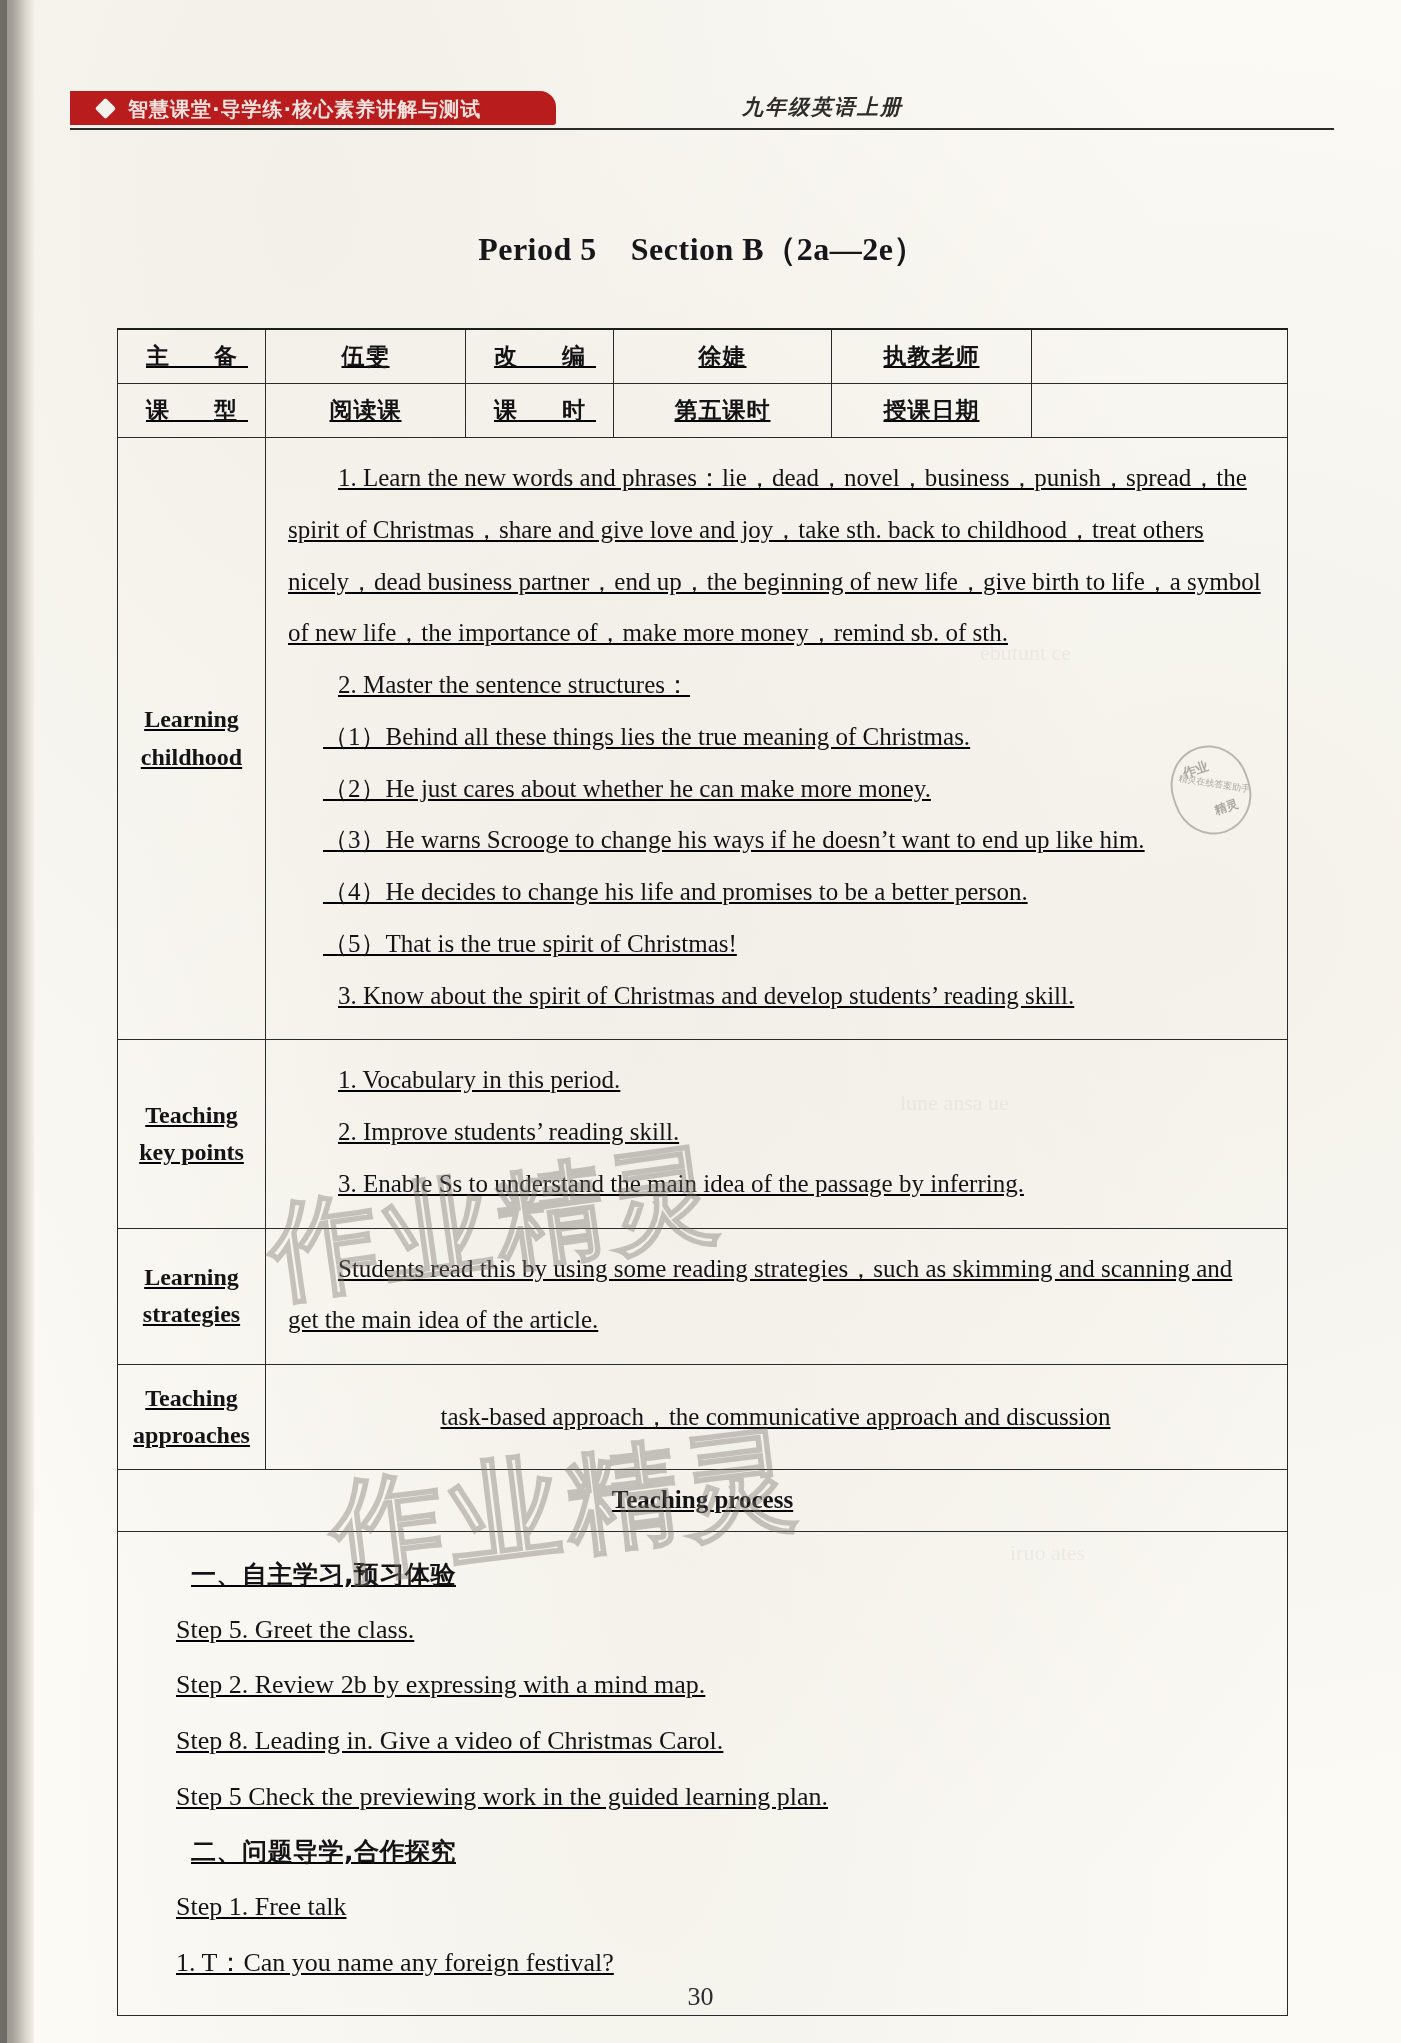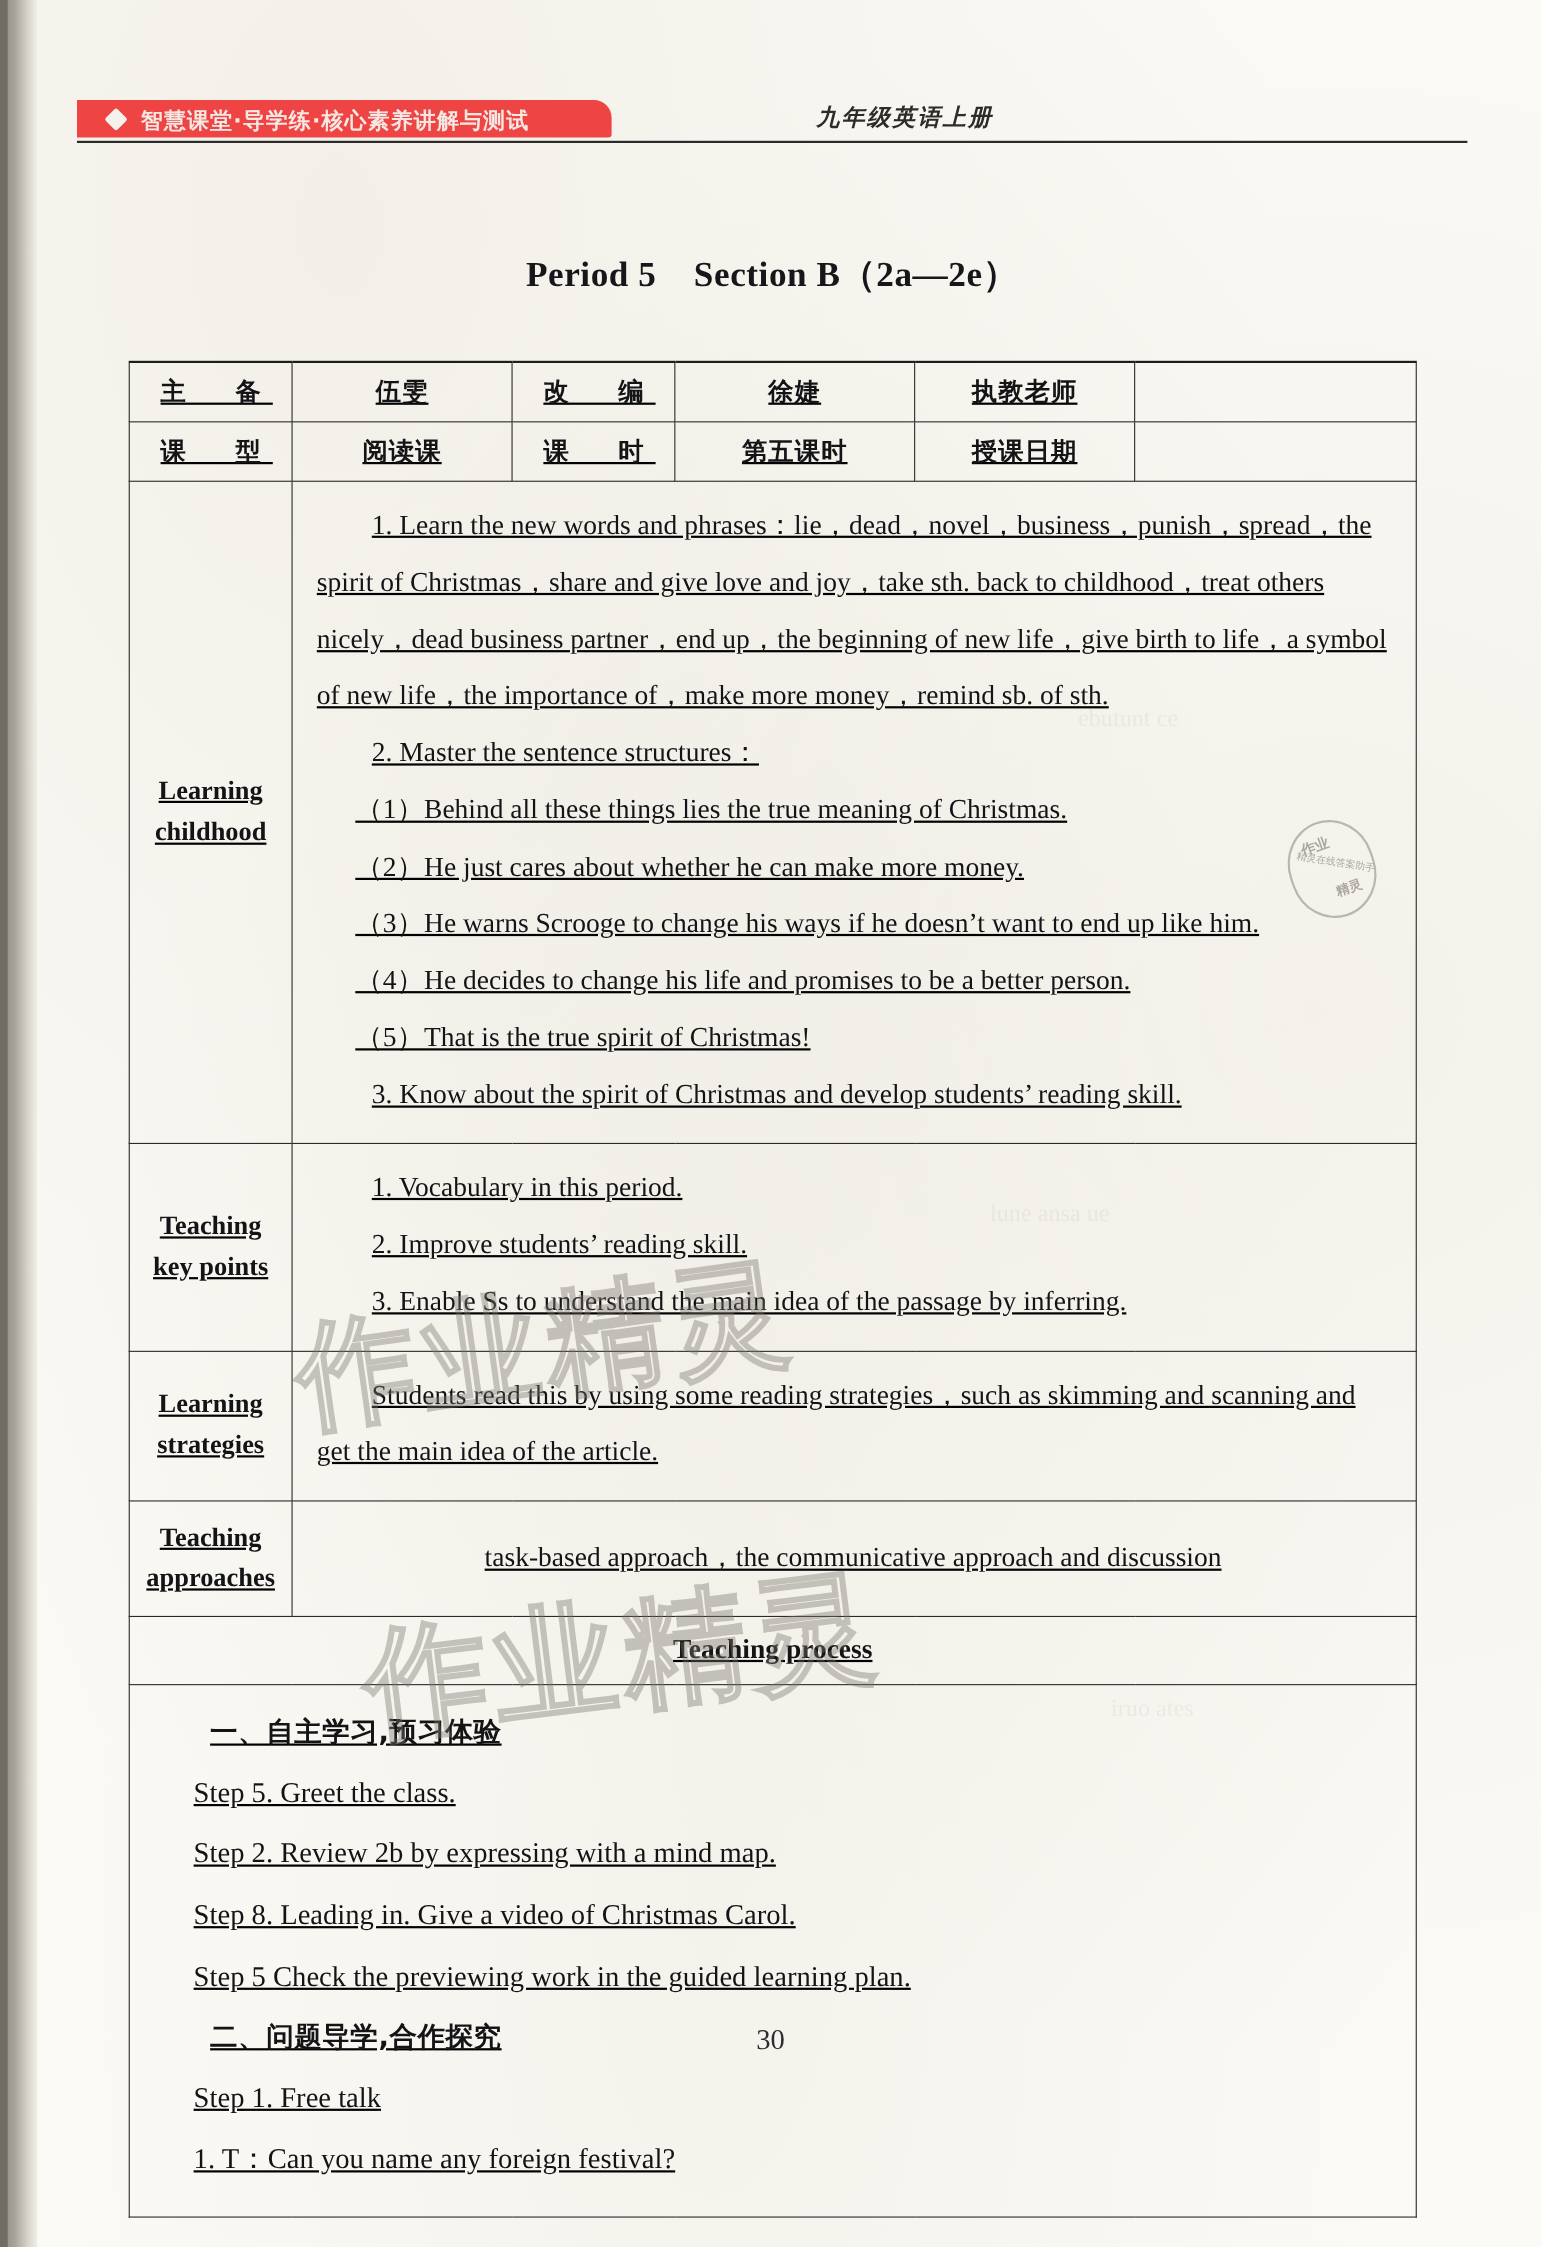--- a/index.html
+++ b/index.html
@@ -46,21 +46,21 @@
   
   .header {
     position: absolute;
     left: 70px; top: 91px;
     width: 1264px; height: 34px;
   }
   .header-band {
     position: absolute;
     left: 0; top: 0;
     width: 486px; height: 34px;
-    background: #ef4444;
+    background: #b91c1c;
     border-top-right-radius: 16px;
     border-bottom-right-radius: 3px;
   }
   .header-diamond {
     position: absolute;
     left: 28px; top: 10px;
     width: 15px; height: 15px;
     background: #f4f2ec;
     transform: rotate(45deg);
     border-radius: 2px;
@@ -240,21 +240,21 @@
   }
   .wm-b {
     left: 330px; top: 1430px;
     font-size: 112px;
     transform: rotate(-7deg);
   }
 
   
   .pageno {
     position: absolute;
-    left: 0; top: 1840px;
+    left: 0; top: 1982px;
     width: 1401px;
     text-align: center;
     font-family: "Liberation Serif", serif;
     font-size: 26px;
     color: #2c2b30;
   }
 
   
   .ghost {
     position: absolute;

